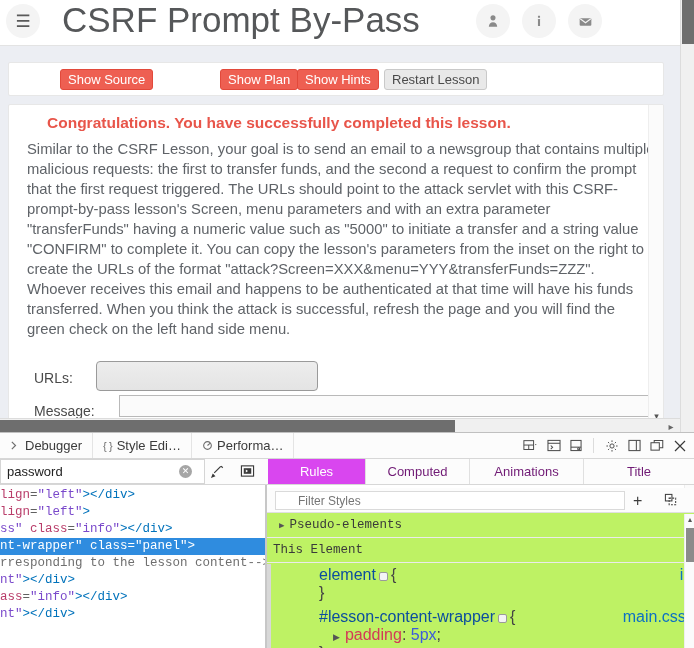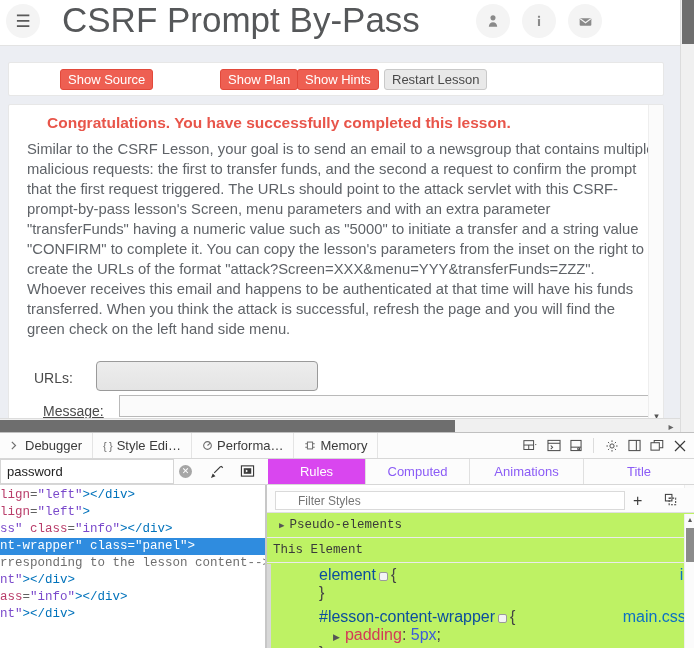--- a/index.html
+++ b/index.html
@@ -95,21 +95,21 @@
     width: 628px;
     font-size: 14.8px; color: #5f6368;
     line-height: 20px;
     text-align: left;
   }
   .form-label {
     position: absolute;
     font-size: 14px; color: #4a4a4a;
   }
   #title-label { left: 25px; top: 265px; }
-  #message-label { left: 34px; top: 298px; text-decoration: underline; }
+  #message-label { left: 25px; top: 298px; }
   #title-input {
     position: absolute; left: 87px; top: 256px;
     width: 222px; height: 30px;
     background: linear-gradient(#ededed,#e4e4e4);
     border: 1px solid #9a9a9a;
     border-radius: 4px;
     font-family: "Liberation Sans", sans-serif;
     font-size: 13px;
     padding: 0 5px;
   }
@@ -204,40 +204,40 @@
 
   
   #dt-row2 {
     position: absolute; left: 0; top: 26px;
     width: 694px; height: 26px;
     border-bottom: 1px solid #d7d7d7;
     background: #fcfcfc;
   }
   #dt-search {
     position: absolute; left: 0; top: 0;
-    width: 174px; height: 25px;
+    width: 205px; height: 25px;
     background: #ffffff;
     border: 1px solid #d5d5d5;
     font-size: 13px; color: #222;
     padding: 0 24px 0 6px;
     font-family: "Liberation Sans", sans-serif;
   }
   #dt-search-clear {
     position: absolute; left: 179px; top: 6px;
     width: 13px; height: 13px; border-radius: 50%;
     background: #a6a6a6; color: #fff;
     font-size: 9px; line-height: 13px; text-align: center;
   }
   #pick-icon { position: absolute; left: 210px; top: 5px; color: #3a3a3a; }
   #screenshot-icon { position: absolute; left: 240px; top: 5px; color: #3a3a3a; }
 
   .rt-tab {
     position: absolute; top: 0; height: 25px;
     display: flex; align-items: center; justify-content: center;
-    font-size: 13px; color: #8b5cf6;
+    font-size: 13px; color: #701a75;
     border-right: 1px solid #e0e0e0;
   }
   .rt-tab.active { background: #d946ef; color: #ffffff; }
 
   
   #markup-view {
     position: absolute; left: 0; top: 52px;
     width: 265px; height: 164px;
     background: #ffffff;
     overflow: hidden;
@@ -428,29 +428,20 @@
       <span>Style Edi…</span>
     </div>
     <div class="dt-tab">
       <span class="ticon">
         <svg width="11" height="11" viewBox="0 0 12 12" fill="none" stroke="#6f6f6f" stroke-width="1.2">
             <circle cx="6" cy="6" r="4.2"></circle>
             <path d="M6 6 L9 3.4"></path>
           </svg>
       </span>
       <span>Performa…</span>
-    </div>
-    <div class="dt-tab">
-      <span class="ticon">
-        <svg width="12" height="11" viewBox="0 0 14 12" fill="none" stroke="#6f6f6f" stroke-width="1.2">
-            <rect x="4" y="2" width="6" height="8"></rect>
-            <path d="M1.5 4h2M1.5 8h2M10.5 4h2M10.5 8h2"></path>
-          </svg>
-      </span>
-      <span>Memory</span>
     </div>
     <div id="dt-toolbar-spacer" class="dt-tab"></div>
     <div class="dt-tool-icons">
       <span class="dt-tool-icon">
         <svg width="15" height="13" viewBox="0 0 17 14" fill="none" stroke="#4a4a4a" stroke-width="1.1">
             <rect x="1" y="1.5" width="11" height="10"></rect>
             <path d="M1 6.5h11M6.5 6.5v5"></path>
             <path d="M13.6 5.2 L15.4 5.2 L14.5 6.6 Z" fill="#4a4a4a" stroke="none"></path>
           </svg>
       </span>

